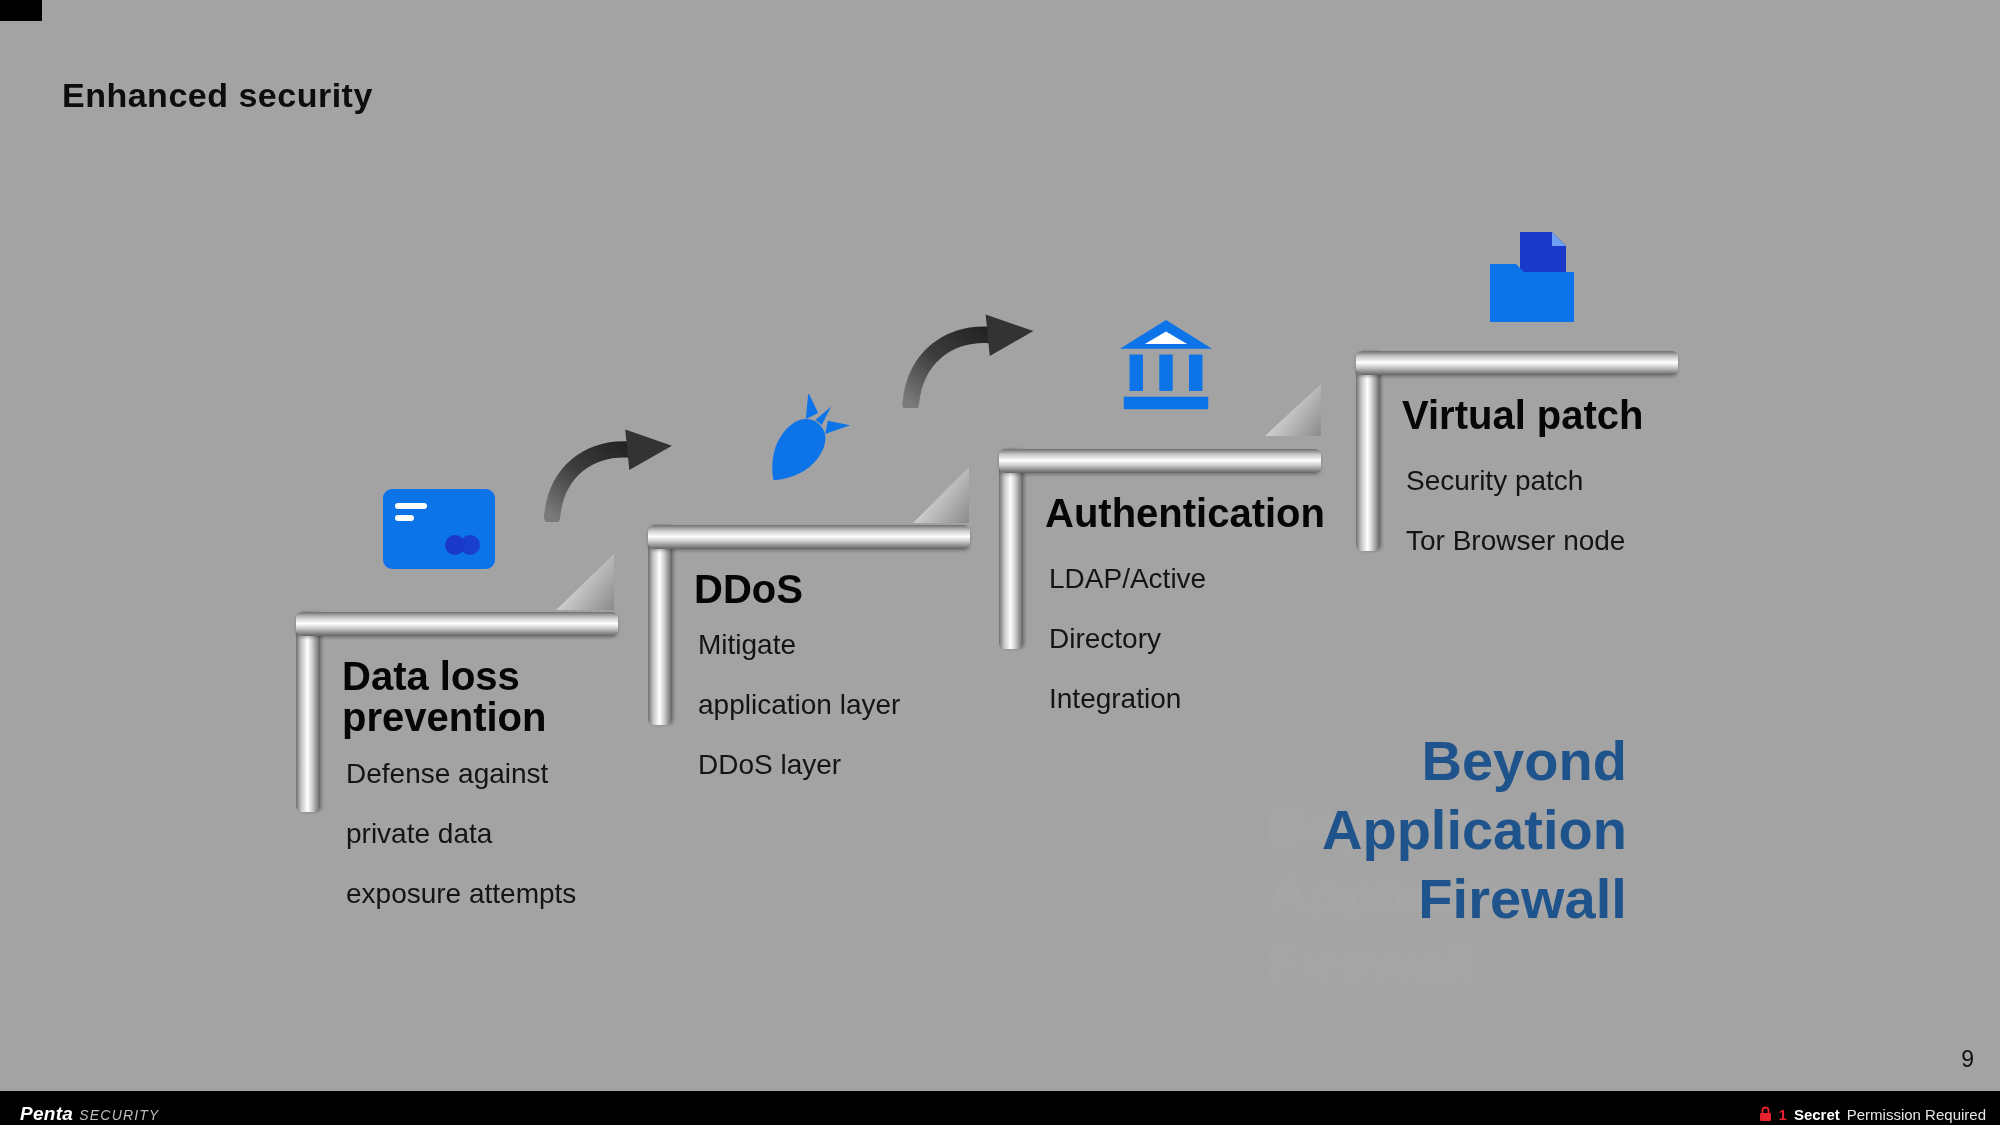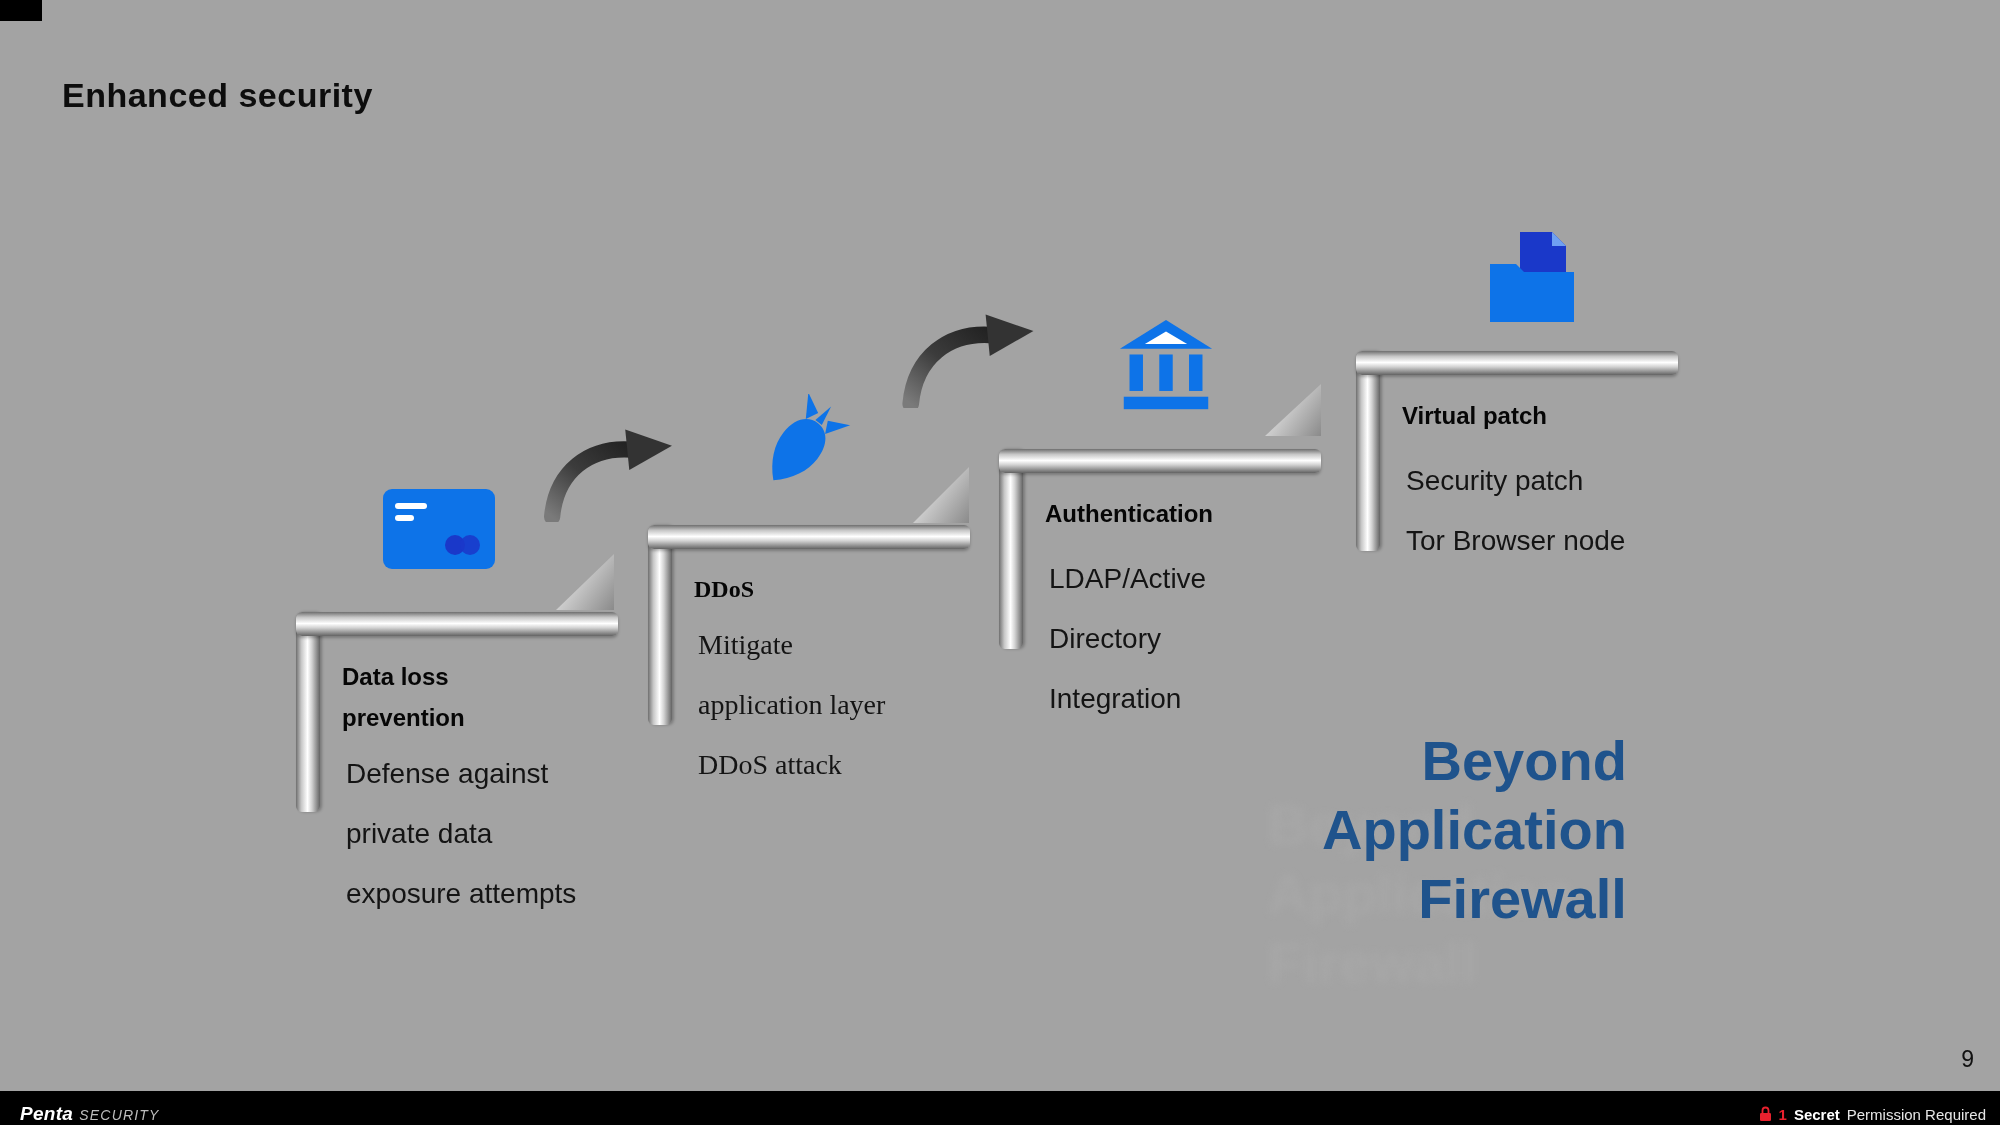--- a/index.html
+++ b/index.html
@@ -13,31 +13,31 @@
            color:#0d0d0d; letter-spacing:.5px; }
 
   
   .step { position:absolute; width:345px; height:430px; }
   .step .bar-h { position:absolute; left:0; top:0; width:322px; height:24px; border-radius:6px;
      background:linear-gradient(180deg,#6f6f6f 0%,#c6c6c6 22%,#ffffff 48%,#d2d2d2 66%,#636363 100%);
      box-shadow:0 2px 3px rgba(0,0,0,.25); }
   .step .bar-v { position:absolute; left:0; top:0; width:24px; height:200px; border-radius:6px;
      background:linear-gradient(90deg,#6f6f6f 0%,#c6c6c6 22%,#ffffff 48%,#d2d2d2 66%,#636363 100%);
      box-shadow:2px 0 3px rgba(0,0,0,.25); }
-  .step-heading { position:absolute; left:46px; top:44px; font-size:24px; font-weight:700;
+  .step-heading { position:absolute; left:46px; top:44px; font-size:40px; font-weight:700;
      color:#060606; line-height:41px; }
   .step1 .step-heading { width:215px; }
   .step-body { position:absolute; left:50px; }
   .step1 .step-body { top:146px; }
   .step2 .step-body { top:104px; }
   .step3 .step-body, .step4 .step-body { top:114px; }
   .step-line { font-size:28px; color:#141414; height:60px; }
 
   .step1 { left:296px; top:612px; }
-  .step2 { left:648px; top:525px;font-family:Liberation Serif, serif; }
+  .step2 { left:648px; top:525px; }
   .step3 { left:999px; top:437px;margin-top:12px; }
   .step4 { left:1356px; top:351px; }
 
   
   .wedge { position:absolute;
      background:linear-gradient(125deg,#f4f4f4 0%,#c9c9c9 45%,#8a8a8a 100%);
      clip-path:polygon(0% 100%, 100% 0%, 100% 100%);
      filter:drop-shadow(0 1px 1px rgba(0,0,0,.3)); }
   .wedge1 { left:556px; top:554px; width:58px; height:56px; }
   .wedge2 { left:913px; top:467px; width:56px; height:56px; }
@@ -96,21 +96,21 @@
     </div>
   </section>
 
   <section class="step step2">
     <div class="bar-v"></div>
     <div class="bar-h"></div>
     <h2 class="step-heading">DDoS</h2>
     <div class="step-body">
       <div class="step-line">Mitigate</div>
       <div class="step-line">application layer</div>
-      <div class="step-line">DDoS attack</div>
+      <div class="step-line">DDoS layer</div>
     </div>
   </section>
 
   <section class="step step3">
     <div class="bar-v"></div>
     <div class="bar-h"></div>
     <h2 class="step-heading">Authentication</h2>
     <div class="step-body">
       <div class="step-line">LDAP/Active</div>
       <div class="step-line">Directory</div>

